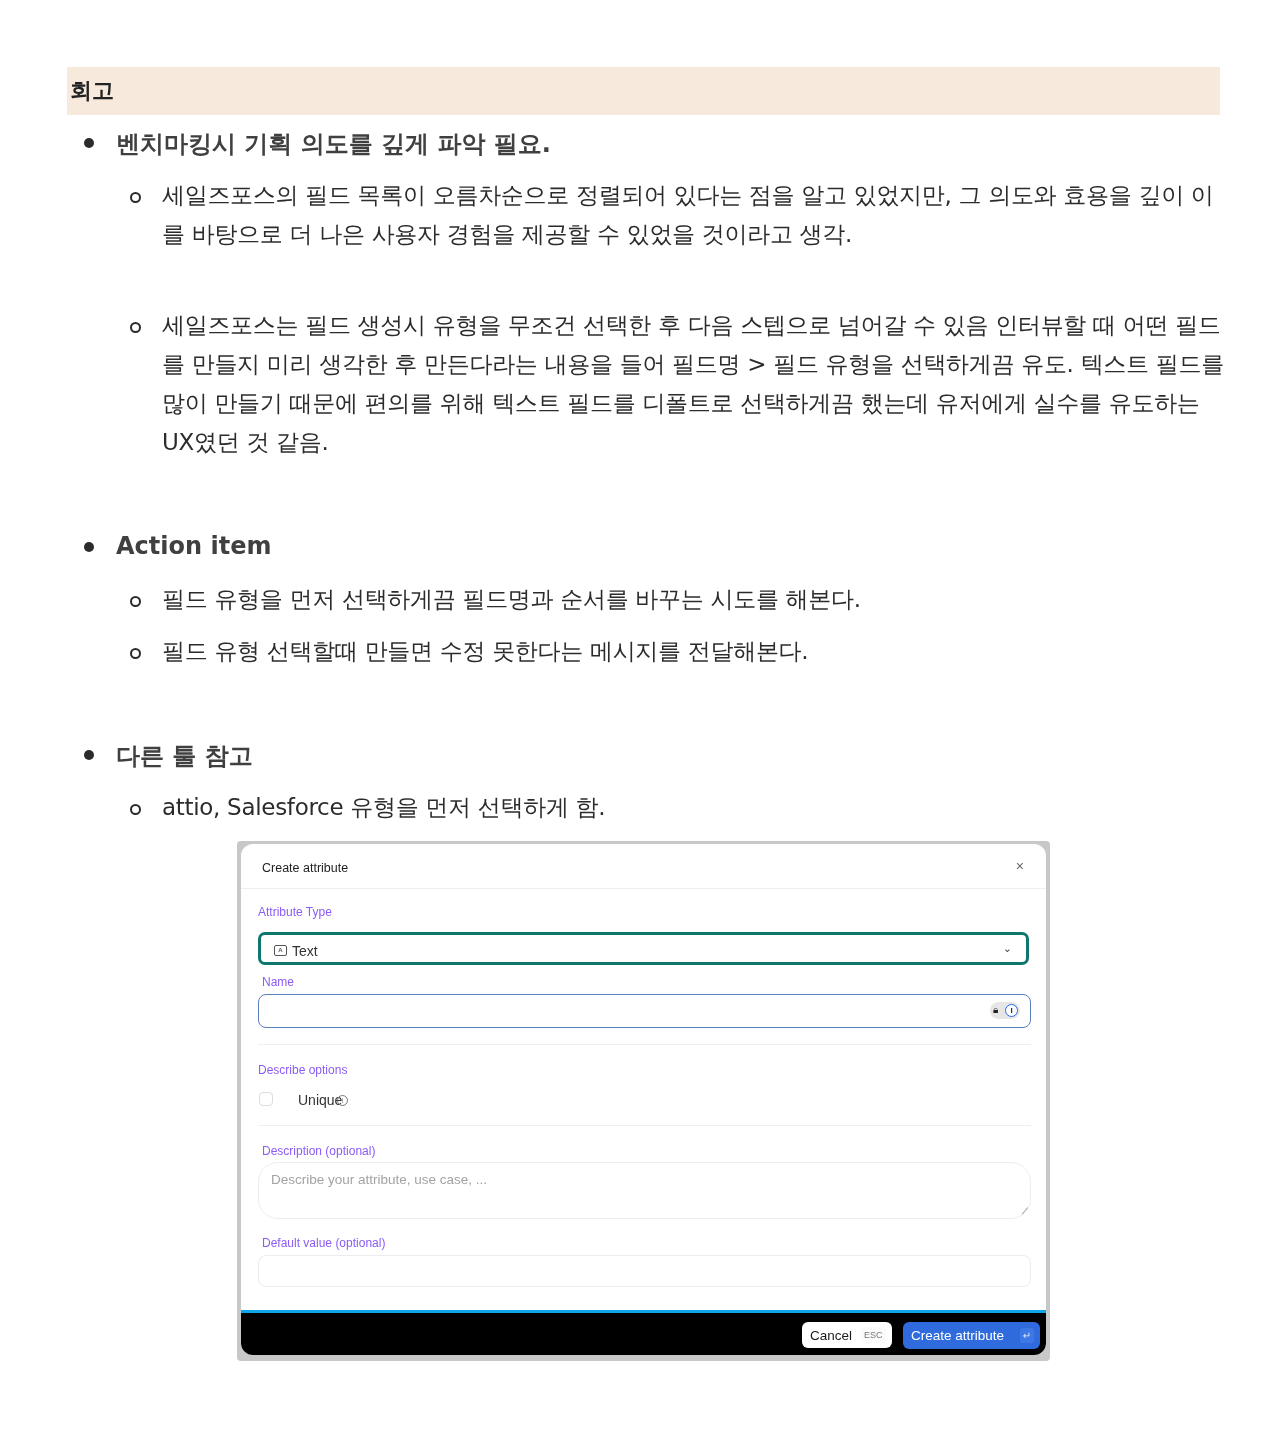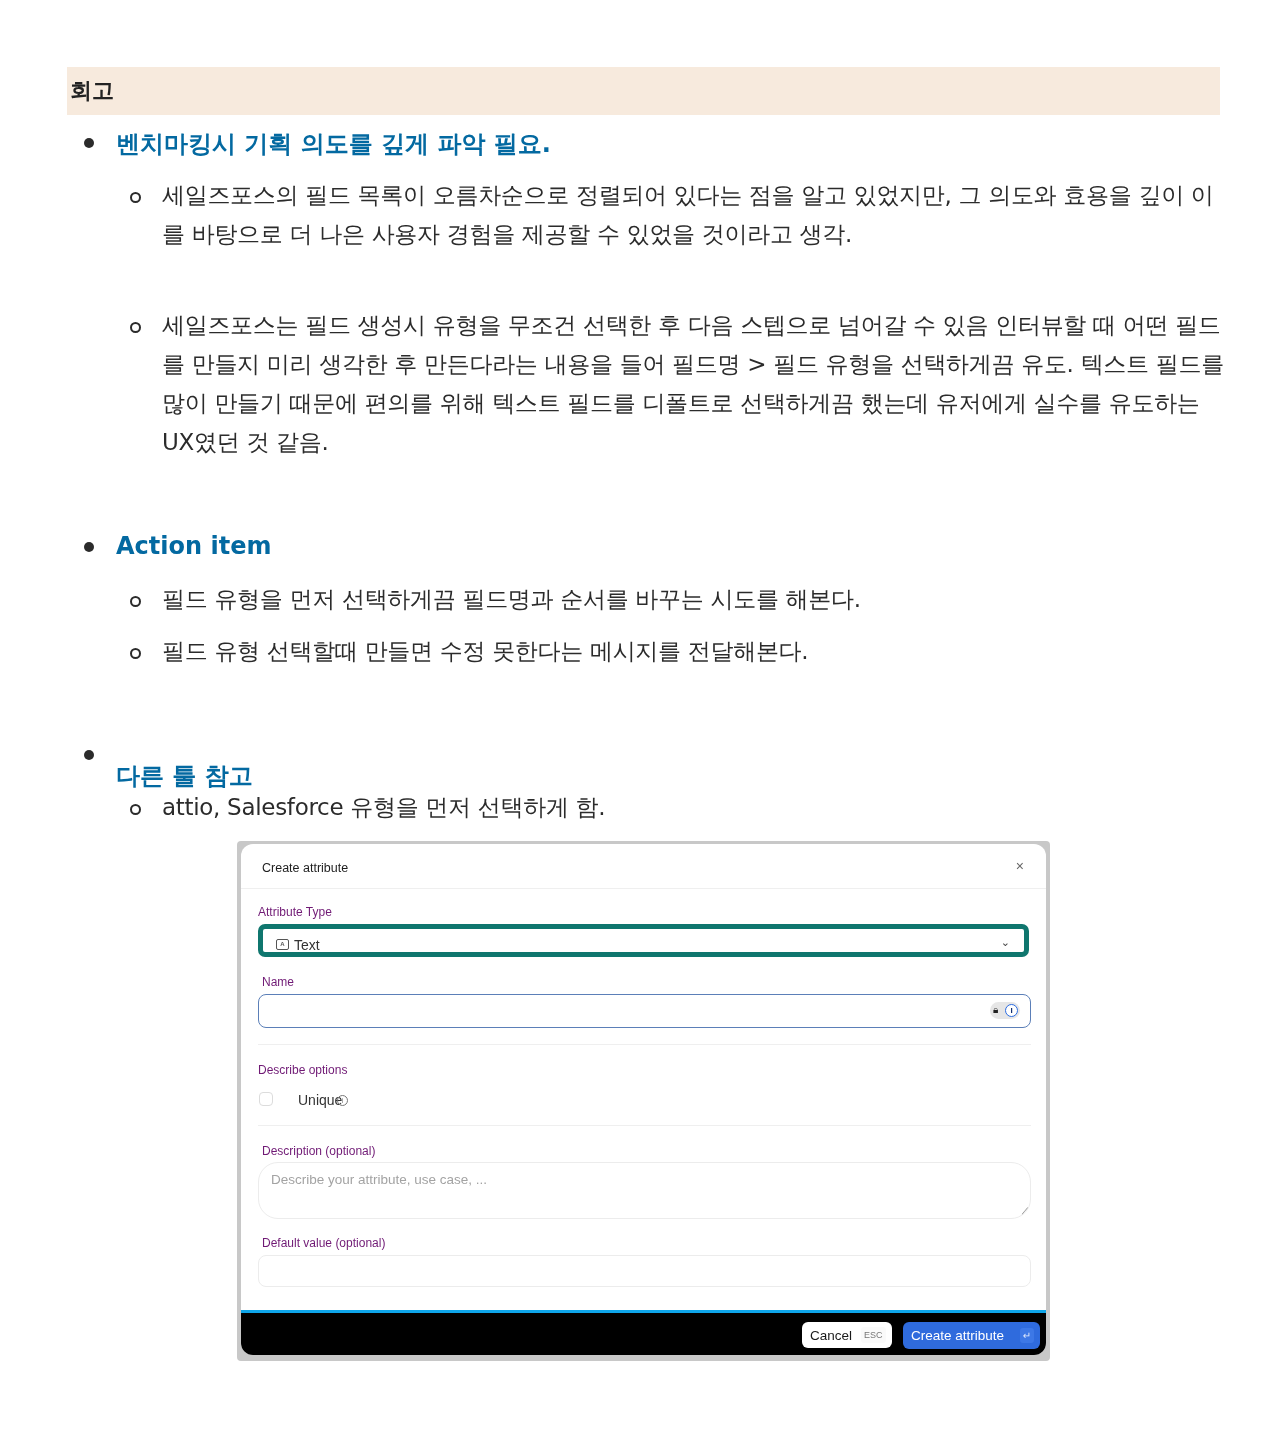--- a/index.html
+++ b/index.html
@@ -19,21 +19,21 @@
     .bullet-l1 {
       position: absolute; left: 84px;
       display: flex; align-items: center;
     }
     .dot-filled {
       width: 10px; height: 10px; border-radius: 50%; background: #2b2b2b;
       position: absolute; left: 0;
     }
     .l1-text {
       position: absolute; left: 32px; white-space: nowrap;
-      font-size: 24px; font-weight: bold; color: #0369a1;
+      font-size: 24px; font-weight: bold; color: #404040;
     }
     .bullet-l2 {
       position: absolute; left: 130px; width: 1090px;
     }
     .dot-hollow {
       position: absolute; left: 0; width: 7px; height: 7px; border-radius: 50%;
       border: 2px solid #2b2b2b; background: transparent;
     }
     .l2-text {
       position: absolute; left: 32px; width: 1058px;
@@ -51,24 +51,24 @@
       position: absolute; left: 4px; top: 3px; width: 805px; height: 511px;
       background: #ffffff; border-radius: 12px; overflow: hidden;
       font-family: "Liberation Sans", sans-serif; color: #1f1f1f;
     }
     .modal-header {
       position: absolute; left: 0; top: 0; width: 100%; height: 44px;
       border-bottom: 1px solid #efefef;
     }
     .modal-title { position: absolute; left: 21px; top: 17px; font-size: 12.5px; color: #1e1e1e; }
     .close-x { position: absolute; right: 22px; top: 14px; font-size: 14px; color: #666; }
-    .f-label { position: absolute; font-size: 12px; color: #701a75; }
+    .f-label { position: absolute; font-size: 12px; color: #8b5cf6; }
     .select-box {
-      position: absolute; left: 17px; top: 80px; width: 771px; height: 33px;
-      border: 5px solid #0f766e; border-radius: 7px; box-sizing: border-box;
+      position: absolute; left: 17px; top: 88px; width: 771px; height: 33px;
+      border: 3px solid #0f766e; border-radius: 7px; box-sizing: border-box;
     }
     .type-icon {
       position: absolute; left: 13px; top: 10px; width: 11px; height: 9px;
       border: 1.3px solid #555; border-radius: 2px; font-size: 6px; line-height: 9px;
       text-align: center; color: #555; font-weight: bold;
     }
     .select-value { position: absolute; left: 31px; top: 8px; font-size: 14px; color: #333; }
     .chev { position: absolute; right: 14px; top: 7px; font-size: 11px; color: #444; }
     .name-input {
       position: absolute; left: 17px; top: 150px; width: 773px; height: 34px;
@@ -167,21 +167,21 @@
 </div>
 <div class="bullet-l2" style="top:632px;">
   <div class="dot-hollow" style="top:16px;"></div>
   <div class="l2-text">
     <span class="line">필드 유형 선택할때 만들면 수정 못한다는 메시지를 전달해본다.</span>
   </div>
 </div>
 
 <div class="bullet-l1" style="top:755px;">
   <div class="dot-filled" style="top:-5px;"></div>
-  <div class="l1-text" style="top:-15px;margin-top:20px;">다른 툴 참고</div>
+  <div class="l1-text" style="top:-15px;">다른 툴 참고</div>
 </div>
 <div class="bullet-l2" style="top:788px;">
   <div class="dot-hollow" style="top:16px;"></div>
   <div class="l2-text">
     <span class="line">attio, Salesforce 유형을 먼저 선택하게 함.</span>
   </div>
 </div>
 
 <div class="shot">
   <div class="modal">

